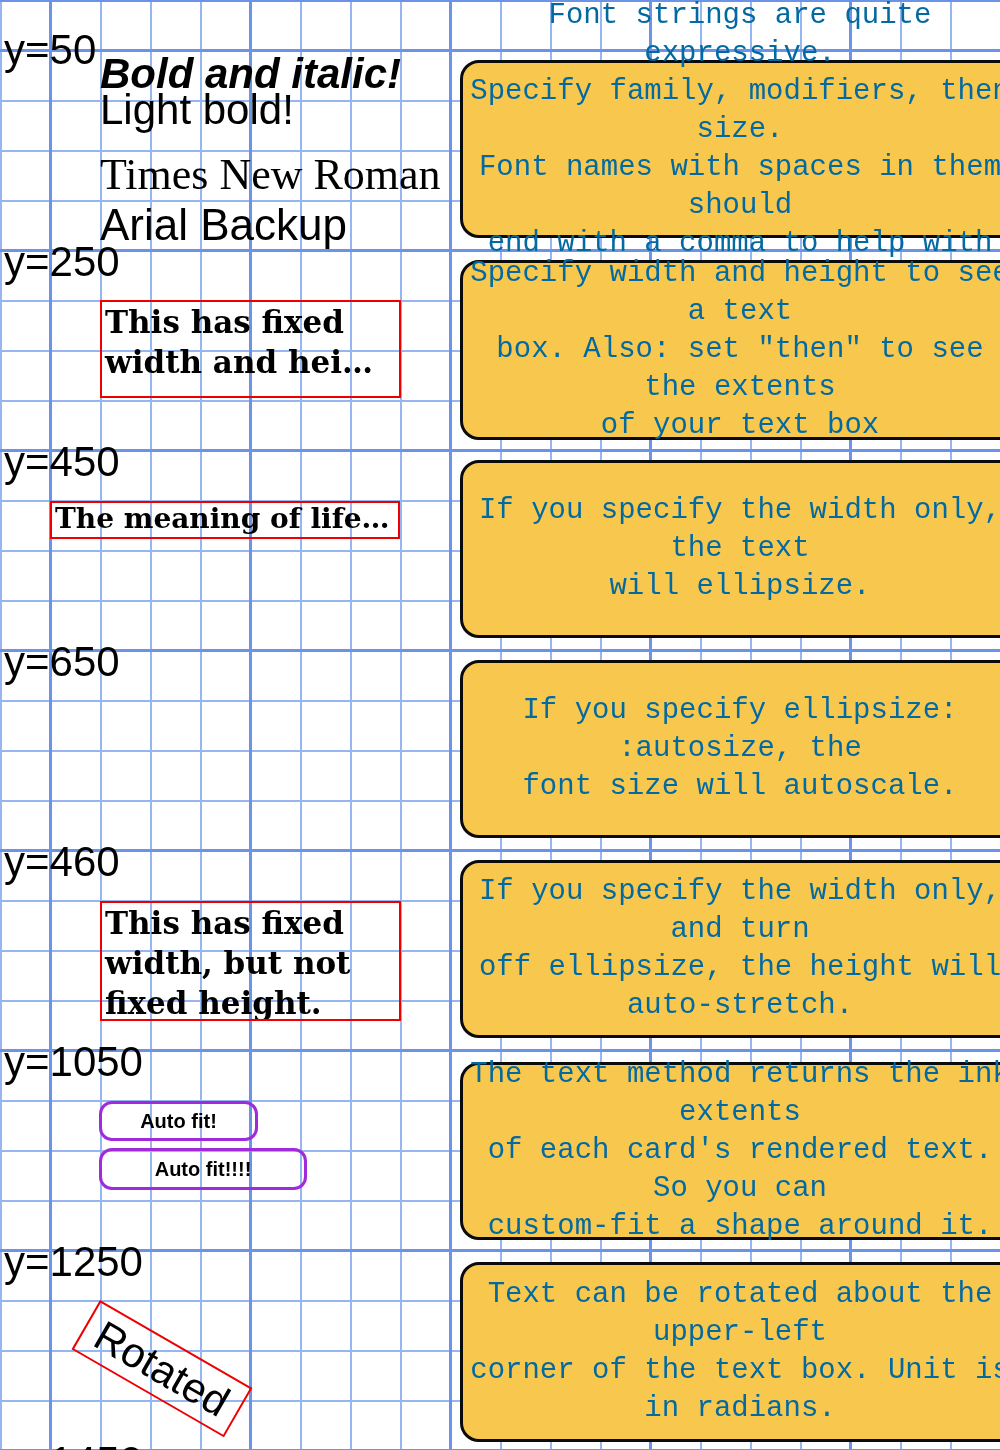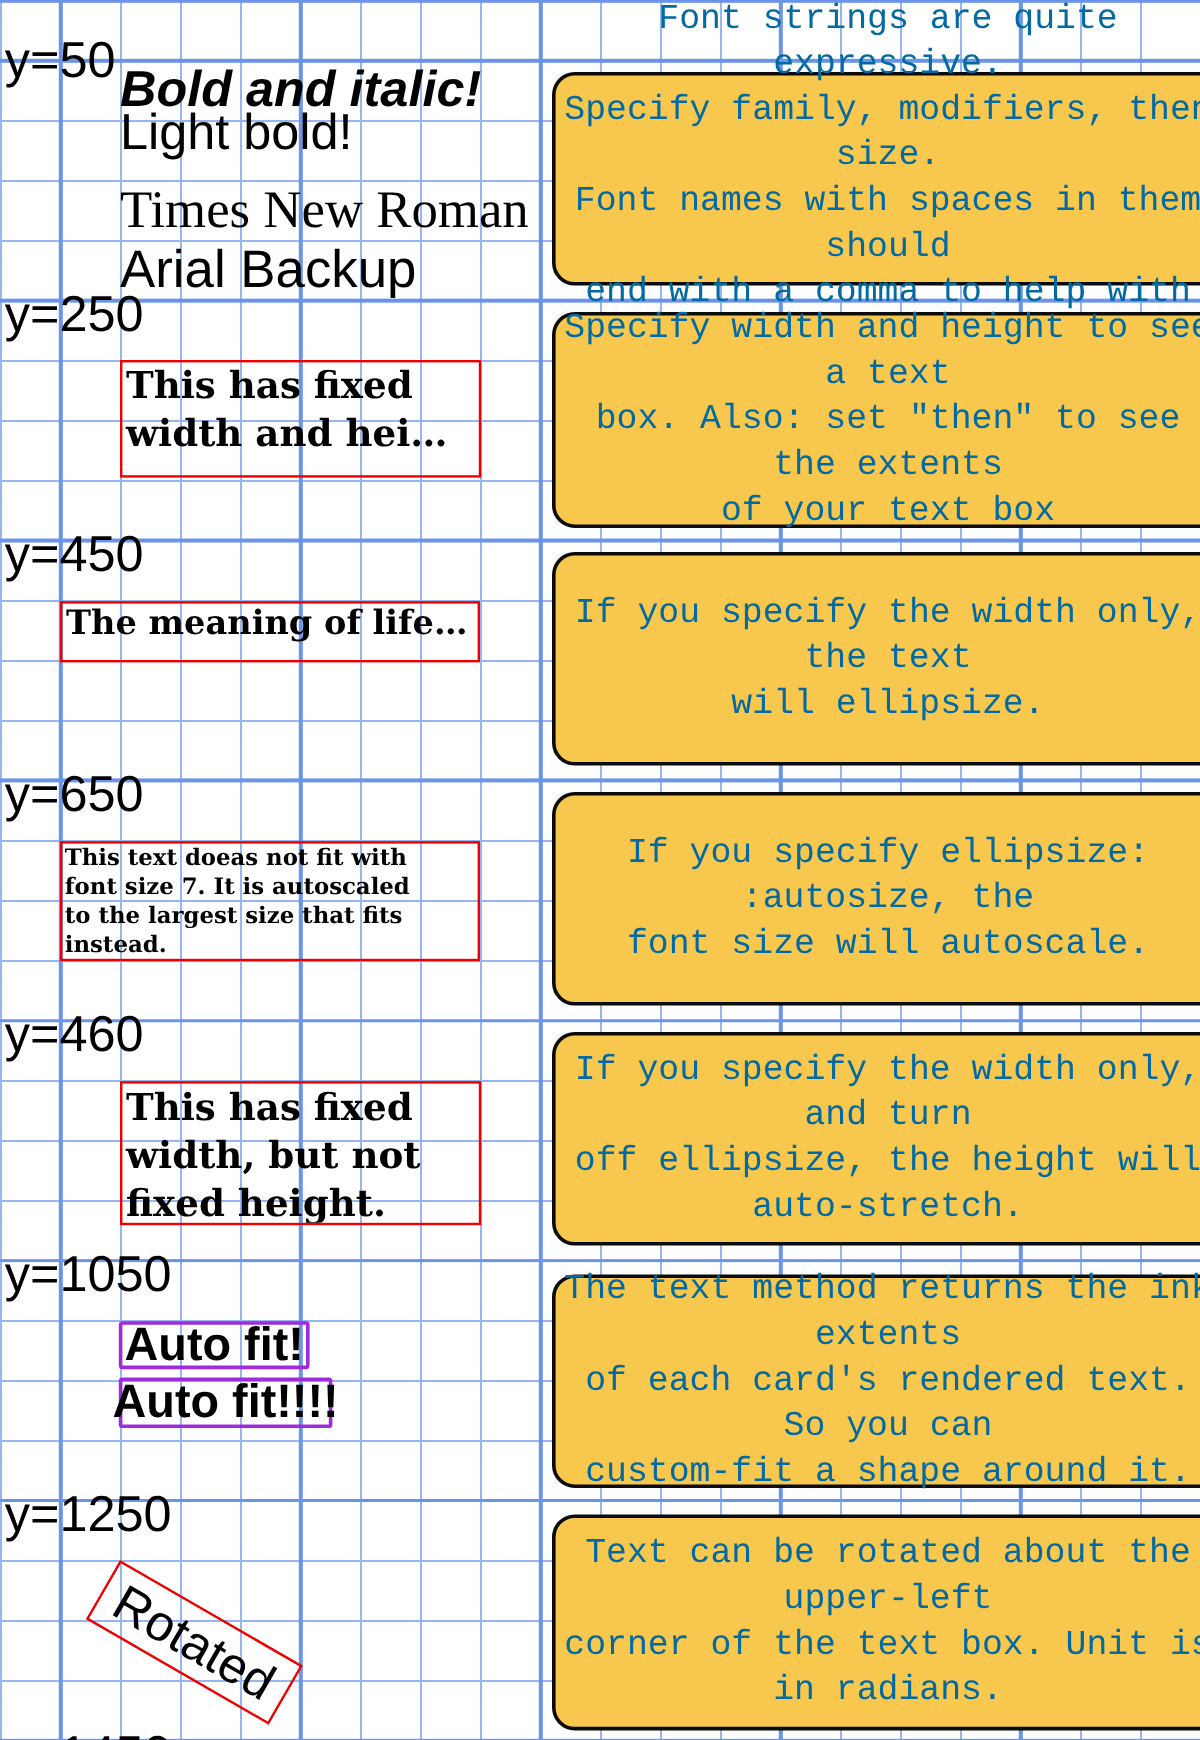--- a/index.html
+++ b/index.html
@@ -26,32 +26,32 @@
   .sample.bold-italic{top:52px;font-family:"Liberation Sans",sans-serif;font-weight:bold;font-style:italic;font-size:42px;line-height:44px;}
   .sample.light{top:88px;font-family:"Liberation Sans",sans-serif;font-weight:400;font-size:42px;line-height:44px;}
   .sample.serif{top:152px;font-family:"Liberation Serif",serif;font-size:44px;line-height:46px;}
   .sample.sans{top:202px;font-family:"Liberation Sans",sans-serif;font-size:44px;line-height:46px;}
   .redbox{
     position:absolute;border:2px solid #EE0000;box-sizing:border-box;
     font-family:"DejaVu Serif",serif;font-weight:bold;color:#000;
     white-space:pre-line;overflow:hidden;
   }
   .redbox.b1{left:100px;top:300px;width:301px;height:98px;font-size:31px;line-height:40px;padding-left:3px;}
-  .redbox.b2{left:50px;top:501px;width:350px;height:51px;font-size:28px;line-height:32px;padding-left:3px;white-space:nowrap;}
+  .redbox.b2{left:50px;top:501px;width:350px;height:38px;font-size:28px;line-height:32px;padding-left:3px;white-space:nowrap;}
   .redbox.b3{left:50px;top:701px;width:350px;height:100px;font-size:19px;line-height:24px;padding-left:2px;}
   .redbox.b4{left:100px;top:901px;width:301px;height:120px;font-size:31px;line-height:40px;padding-left:3px;}
   .autofit{
     position:absolute;box-sizing:border-box;
-    border:3px solid #A02BDA;border-radius:3px;
+    border:3px solid #A02BDA;border-radius:13px;
     display:flex;align-items:center;justify-content:center;
-    font-family:"Liberation Sans",sans-serif;font-weight:bold;font-size:39px;
+    font-family:"Liberation Sans",sans-serif;font-weight:bold;font-size:20px;
     white-space:nowrap;background:transparent;
   }
   .autofit.a1{left:99px;top:1101px;width:159px;height:40px;}
-  .autofit.a2{left:99px;top:1148px;width:178px;height:42px;}
+  .autofit.a2{left:99px;top:1148px;width:208px;height:42px;}
   .rotatedbox{
     position:absolute;left:100px;top:1300px;width:176px;height:57px;
     box-sizing:border-box;border:2px solid #EE0000;
     transform:rotate(30deg);transform-origin:top left;
     display:flex;align-items:center;justify-content:center;
   }
   .rotatedbox .txt{font-family:"Liberation Sans",sans-serif;font-size:42px;white-space:nowrap;}
   .card{
     position:absolute;left:460px;width:560px;height:178px;
     box-sizing:border-box;background:#F8C84E;border:3px solid #0b0b0b;
@@ -86,24 +86,20 @@
   <div class="ylabel" style="top:1440px">y=1450</div>
 
   <div class="sample bold-italic">Bold and italic!</div>
   <div class="sample light">Light bold!</div>
   <div class="sample serif">Times New Roman</div>
   <div class="sample sans">Arial Backup</div>
 
   <div class="redbox b1">This has fixed
 width and hei…</div>
   <div class="redbox b2">The meaning of life…</div>
-  <div class="redbox b3">This text doeas not fit with
-font size 7. It is autoscaled
-to the largest size that fits
-instead.</div>
   <div class="redbox b4">This has fixed
 width, but not
 fixed height.</div>
 
   <div class="autofit a1">
       <span>Auto fit!</span>
     </div>
   <div class="autofit a2">
       <span>Auto fit!!!!</span>
     </div>

